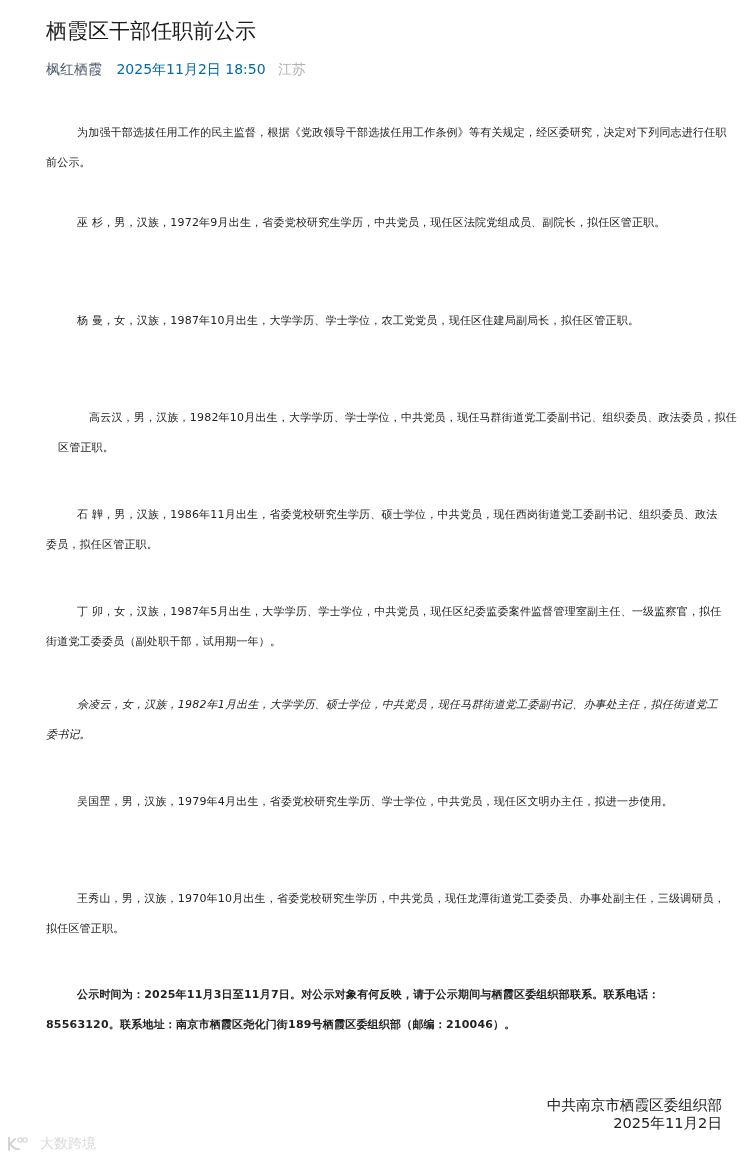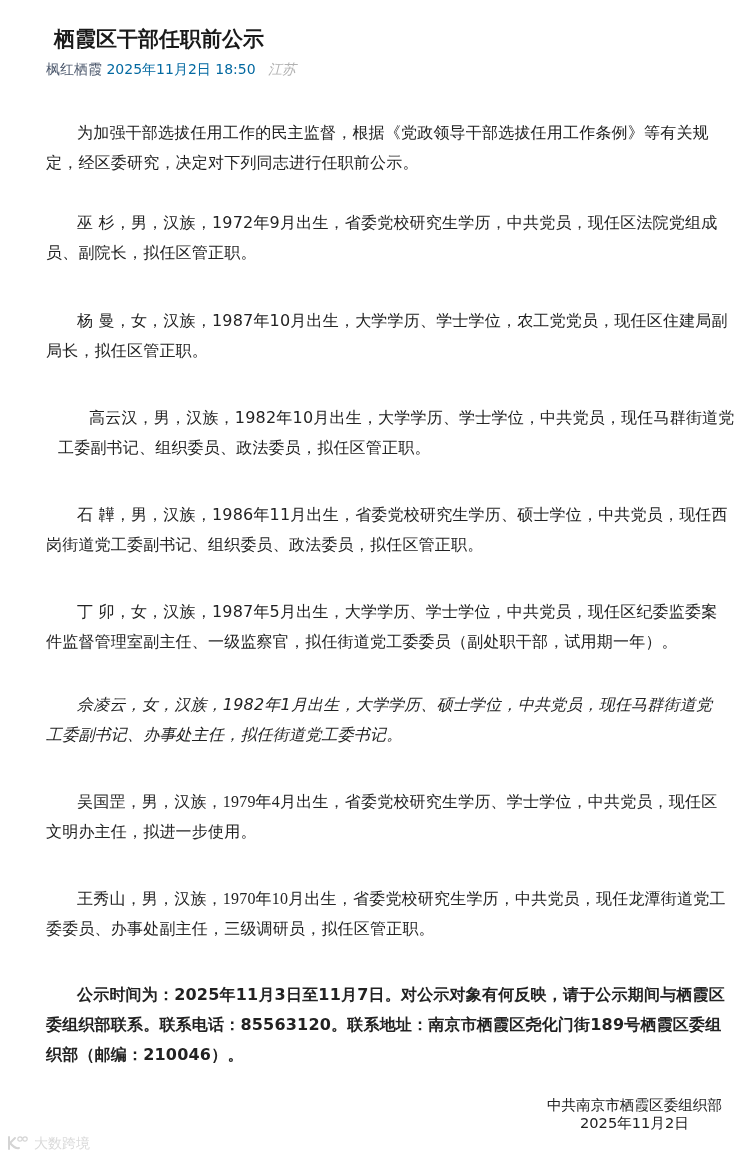--- a/index.html
+++ b/index.html
@@ -15,71 +15,71 @@
       font-family: "DejaVu Sans", "Liberation Sans", sans-serif;
       color: #222222;
     }
     .title {
       position: absolute;
       left: 46px;
       top: 16px;
       font-size: 21px;
       line-height: 30px;
       color: #1a1a1a;
-      font-weight: bold;
-      margin: 8px;
+      font-weight: normal;
+      margin: 0;
       white-space: nowrap;
     }
     .meta {
       position: absolute;
       left: 46px;
       top: 59px;
       font-size: 14px;
       line-height: 20px;
       white-space: nowrap;
     }
     .meta .author {
       color: #576b95;
       color: #4e5a6e;
+      margin-right: 10px;
     }
     .meta .date {
       color: #0369a1;
       margin-right: 8px;
     }
     .meta .location {
       color: #b2b2b2;
-      font-style: italic;
     }
     .para {
       position: absolute;
       left: 46px;
       width: 682px;
-      font-size: 16px;
+      font-size: 11px;
       line-height: 30px;
       color: #222222;
       text-indent: 31px;
       margin: 0;
       letter-spacing: 0.2px;
     }
     .signature {
       position: absolute;
       right: 34px;
       top: 1096px;
-      text-align: center;
+      text-align: right;
       font-size: 14.6px;
       line-height: 18px;
       color: #222222;
     }
     .watermark {
       position: absolute;
       left: 6px;
       top: 1135px;
       display: flex;
-      align-items: flex-start;
-      gap: 6px;
+      align-items: center;
+      gap: 12px;
       color: #d6d6d6;
       font-size: 14px;
       opacity: 0.9;
     }
     .watermark .logo {
       width: 22px;
       height: 16px;
       position: relative;
     }
     .watermark .logo svg {
@@ -104,23 +104,23 @@
 <p class="para" style="top:306px;">杨 曼，女，汉族，1987年10月出生，大学学历、学士学位，农工党党员，现任区住建局副局长，拟任区管正职。</p>
 
 <p class="para" style="top:403px;margin-left:12px;">高云汉，男，汉族，1982年10月出生，大学学历、学士学位，中共党员，现任马群街道党工委副书记、组织委员、政法委员，拟任区管正职。</p>
 
 <p class="para" style="top:500px;">石 韡，男，汉族，1986年11月出生，省委党校研究生学历、硕士学位，中共党员，现任西岗街道党工委副书记、组织委员、政法委员，拟任区管正职。</p>
 
 <p class="para" style="top:597px;">丁 卯，女，汉族，1987年5月出生，大学学历、学士学位，中共党员，现任区纪委监委案件监督管理室副主任、一级监察官，拟任街道党工委委员（副处职干部，试用期一年）。</p>
 
 <p class="para" style="top:690px;font-style:italic;">佘凌云，女，汉族，1982年1月出生，大学学历、硕士学位，中共党员，现任马群街道党工委副书记、办事处主任，拟任街道党工委书记。</p>
 
-<p class="para" style="top:787px;font-family:Liberation Serif, serif;">吴国罡，男，汉族，1979年4月出生，省委党校研究生学历、学士学位，中共党员，现任区文明办主任，拟进一步使用。</p>
+<p class="para" style="top:787px;">吴国罡，男，汉族，1979年4月出生，省委党校研究生学历、学士学位，中共党员，现任区文明办主任，拟进一步使用。</p>
 
-<p class="para" style="top:884px;font-family:Liberation Serif, serif;">王秀山，男，汉族，1970年10月出生，省委党校研究生学历，中共党员，现任龙潭街道党工委委员、办事处副主任，三级调研员，拟任区管正职。</p>
+<p class="para" style="top:884px;">王秀山，男，汉族，1970年10月出生，省委党校研究生学历，中共党员，现任龙潭街道党工委委员、办事处副主任，三级调研员，拟任区管正职。</p>
 
 <p class="para" style="top:980px;font-weight:bold;">公示时间为：2025年11月3日至11月7日。对公示对象有何反映，请于公示期间与栖霞区委组织部联系。联系电话：85563120。联系地址：南京市栖霞区尧化门街189号栖霞区委组织部（邮编：210046）。</p>
 
 <div class="signature">
   <div>中共南京市栖霞区委组织部</div>
   <div>2025年11月2日</div>
 </div>
 
 <div class="watermark">
   <span class="logo">

